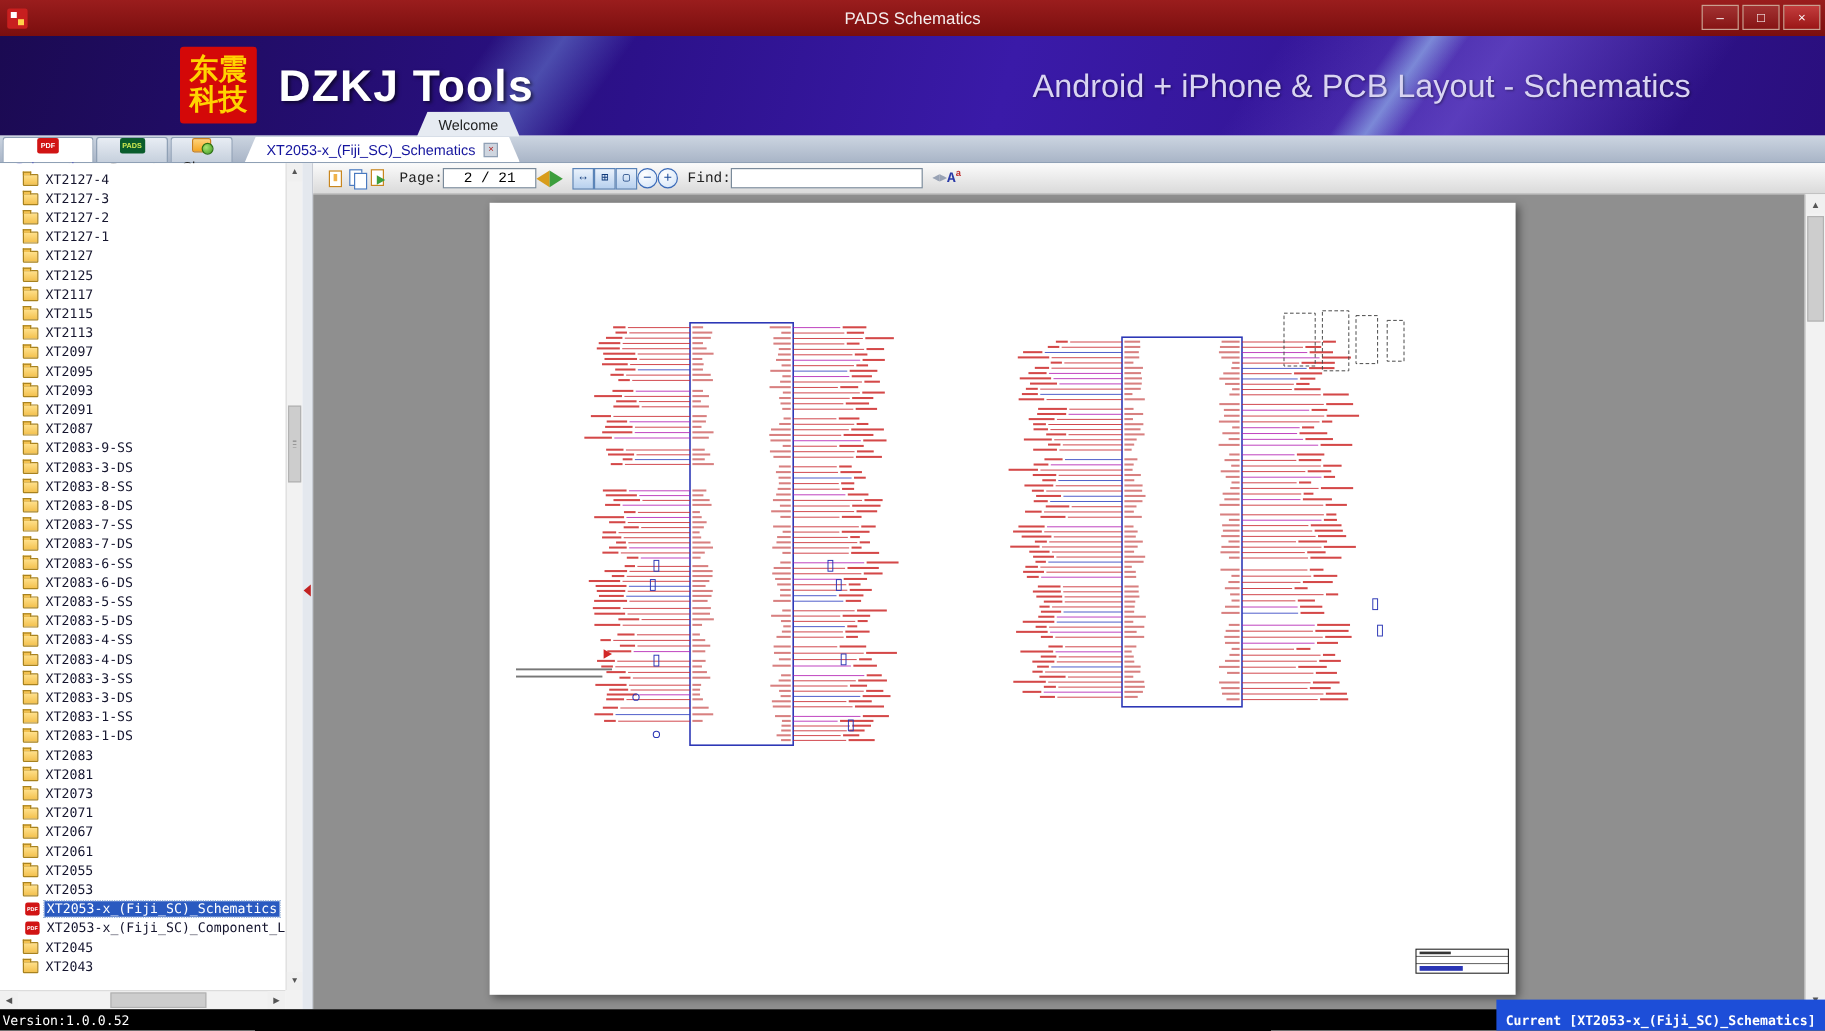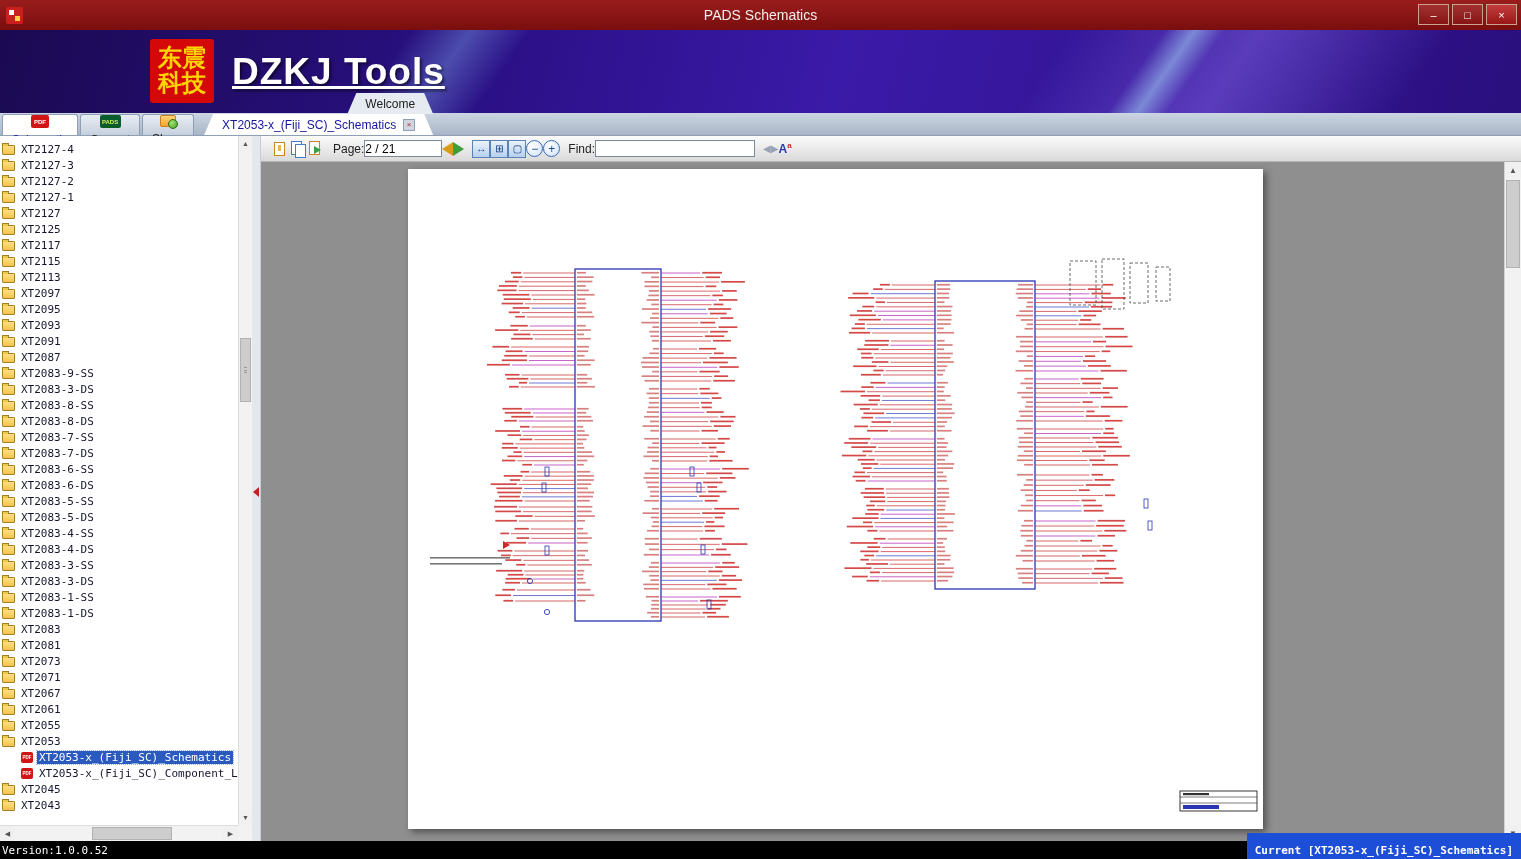--- a/index.html
+++ b/index.html
@@ -25,21 +25,21 @@
   .streak.s1 { left:380px; top:-10px; width:120px; height:110px;
     background:linear-gradient(90deg,rgba(140,180,255,0),rgba(140,190,255,.35),rgba(140,180,255,0)); }
   .streak.s2 { left:1040px; top:-20px; width:380px; height:130px;
     background:linear-gradient(90deg,rgba(120,90,230,0),rgba(140,110,240,.45),rgba(120,90,230,0)); }
   .streak.s3 { left:1130px; top:-10px; width:60px; height:120px;
     background:linear-gradient(90deg,rgba(160,220,255,0),rgba(170,225,255,.5),rgba(160,220,255,0)); }
   .brand-logo { position:absolute; left:150px; top:9px; width:64px; height:64px; background:#d40808; border-radius:3px;
     display:flex; flex-direction:column; align-items:center; justify-content:center;
     color:#ffd400; font-weight:bold; font-size:24px; line-height:1.05; font-family:"DejaVu Sans",sans-serif; }
   .app-name { position:absolute; left:232px; top:50%; transform:translateY(-50%); font-size:37px; font-weight:bold;
-    color:#fff; letter-spacing:1px; text-shadow:2px 2px 3px rgba(0,0,0,.55);text-decoration:underline; }
+    color:#fff; letter-spacing:1px; text-shadow:2px 2px 3px rgba(0,0,0,.55); }
   .banner-subtitle { position:absolute; right:112px; top:50%; transform:translateY(-50%); font-size:27px;
     color:#d9d4f2; text-shadow:1px 1px 2px rgba(0,0,0,.4); }
 
   
   .tabstrip { position:absolute; left:0; top:113px; right:0; height:23px;
     background:linear-gradient(#ccd5e1,#a9b5c7); border-bottom:1px solid #8fa0b5;
     display:flex; align-items:flex-end; }
   .ribbon-tabs { display:flex; align-items:flex-end; }
   .ribbon-tab { height:21px; display:flex; align-items:center; gap:5px; padding:0 9px; margin-left:2px;
     border:1px solid #8fa0b5; border-bottom:none; border-radius:3px 3px 0 0;
@@ -58,21 +58,21 @@
     background:#e6ebf2; clip-path:polygon(9px 0, calc(100% - 9px) 0, 100% 100%, 0 100%);
     font-size:12px; color:#222; cursor:pointer; white-space:nowrap; }
   .doc-tab.active { background:#fff; }
   .doc-tab.active .doc-lb { color:#15159e; }
   .tab-close { width:12px; height:12px; background:#cfd6e0; border:1px solid #8fa0b5;
     display:flex; align-items:center; justify-content:center; font-size:8px; color:#b02424; cursor:pointer; }
 
   
   .sidebar { position:absolute; left:0; top:136px; width:252px; bottom:18px; background:#fff; }
   .tree { position:absolute; left:0; top:0; right:14px; bottom:16px; overflow:hidden; padding-top:5px; }
-  .tree-row { height:16px; display:flex; align-items:center; gap:4px; padding-left:2px;
+  .tree-row { height:16px; display:flex; align-items:center; gap:4px; padding-left:19px;
     font-family:"DejaVu Sans Mono",monospace; font-size:11px; color:#15152e; white-space:nowrap; cursor:pointer; }
   .tree-row.indent { padding-left:21px; }
   .tree-row .lbl { padding:0 2px; }
   .tree-row.selected .lbl { background:#2a5ac0; color:#fff; outline:1px dotted #9ab4d8; }
   .f-ic { width:13px; height:10px; position:relative; background:linear-gradient(#ffe08a,#f3c14f);
     border:1px solid #a8821e; border-radius:1px; flex:none; margin-top:1px; }
   .f-ic::before { content:""; position:absolute; left:-1px; top:-3px; width:5px; height:2px;
     background:#f3c14f; border:1px solid #a8821e; border-bottom:none; }
   .p-ic { width:12px; height:11px; background:#d11414; border-radius:2px; color:#fff;
     font-size:4.5px; font-weight:bold; display:flex; align-items:center; justify-content:center; flex:none;
@@ -96,31 +96,31 @@
   
   .splitter { position:absolute; left:252px; top:136px; width:9px; bottom:18px;
     background:#e4e8ee; border-right:1px solid #c8ccd4; cursor:col-resize; }
   .split-arrow { position:absolute; left:1px; top:351px; width:0; height:0;
     border-top:5px solid transparent; border-bottom:5px solid transparent; border-right:6px solid #c22222; cursor:pointer; }
 
   
   .viewer { position:absolute; left:261px; top:136px; right:0; bottom:18px; }
   .toolbar { position:absolute; left:0; top:0; right:0; height:26px;
     background:linear-gradient(#fbfbfb,#dadada); border-bottom:1px solid #b5b5b5;
-    display:flex; align-items:center; gap:0; padding-left:10px; font-size:12px; color:#222; }
+    display:flex; align-items:center; gap:0; padding-left:10px; font-size:12px; color:#222;font-family:Liberation Mono, monospace; }
   .tb-ic { width:18px; height:18px; position:relative; cursor:pointer; flex:none; }
   .icon-pages1::before { content:""; position:absolute; left:3px; top:2px; width:9px; height:12px; background:#fff; border:1px solid #c8861e; }
   .icon-pages1::after { content:""; position:absolute; left:7px; top:5px; width:3px; height:6px; background:#f0b24a; }
   .icon-pages2::before { content:""; position:absolute; left:2px; top:1px; width:9px; height:12px; background:#fff; border:1px solid #4a7ac0; }
   .icon-pages2::after { content:""; position:absolute; left:6px; top:4px; width:9px; height:12px; background:#fff; border:1px solid #4a7ac0; }
   .icon-pages3::before { content:""; position:absolute; left:2px; top:1px; width:9px; height:12px; background:#fff; border:1px solid #c8861e; }
   .icon-pages3::after { content:""; position:absolute; left:7px; top:6px; width:0; height:0;
     border-top:4px solid transparent; border-bottom:4px solid transparent; border-left:7px solid #3c9e3c; }
   .page-input { width:78px; height:17px; border:1px solid #7a8a9a; background:#fff; font-size:12px;
-    font-family:inherit; }
+    text-align:center; font-family:inherit; }
   .nav-prev { width:0; height:0; border-top:7px solid transparent; border-bottom:7px solid transparent;
     border-right:11px solid #d89c1a; cursor:pointer; }
   .nav-next { width:0; height:0; border-top:7px solid transparent; border-bottom:7px solid transparent;
     border-left:11px solid #3c9e3c; cursor:pointer; }
   .zm { width:18px; height:18px; border:1px solid #5a84b8; background:linear-gradient(#eaf2fc,#b7d0ee);
     display:flex; align-items:center; justify-content:center; font-size:10px; color:#113a7a; cursor:pointer; flex:none; }
   .zc { width:17px; height:17px; border-radius:50%; border:1px solid #3a6ab8;
     background:radial-gradient(circle at 35% 30%,#ffffff,#cfe2f8); display:flex; align-items:center; justify-content:center;
     font-size:12px; color:#1a4a9a; cursor:pointer; line-height:1; flex:none; }
   .find-input { width:160px; height:17px; border:1px solid #7a8a9a; background:#fff; font-size:12px; padding:0 3px; font-family:inherit; }
@@ -163,20 +163,21 @@
 
   <div class="banner">
     <div class="streak s1"></div>
     <div class="streak s2"></div>
     <div class="streak s3"></div>
     <div class="brand-logo">
       <span>东震</span>
       <span>科技</span>
     </div>
     <div class="app-name">DZKJ Tools</div>
+    <div class="banner-subtitle">Android + iPhone &amp; PCB Layout - Schematics</div>
   </div>
 
   <div class="tabstrip">
     <div class="ribbon-tabs" id="ribbon-tabs">
         <div class="ribbon-tab active">
           <span class="tab-ic pdf-icon">PDF</span>
           <span class="tab-lb">Schematic</span>
         </div>
         <div class="ribbon-tab">
           <span class="tab-ic pads-icon">PADS</span>

